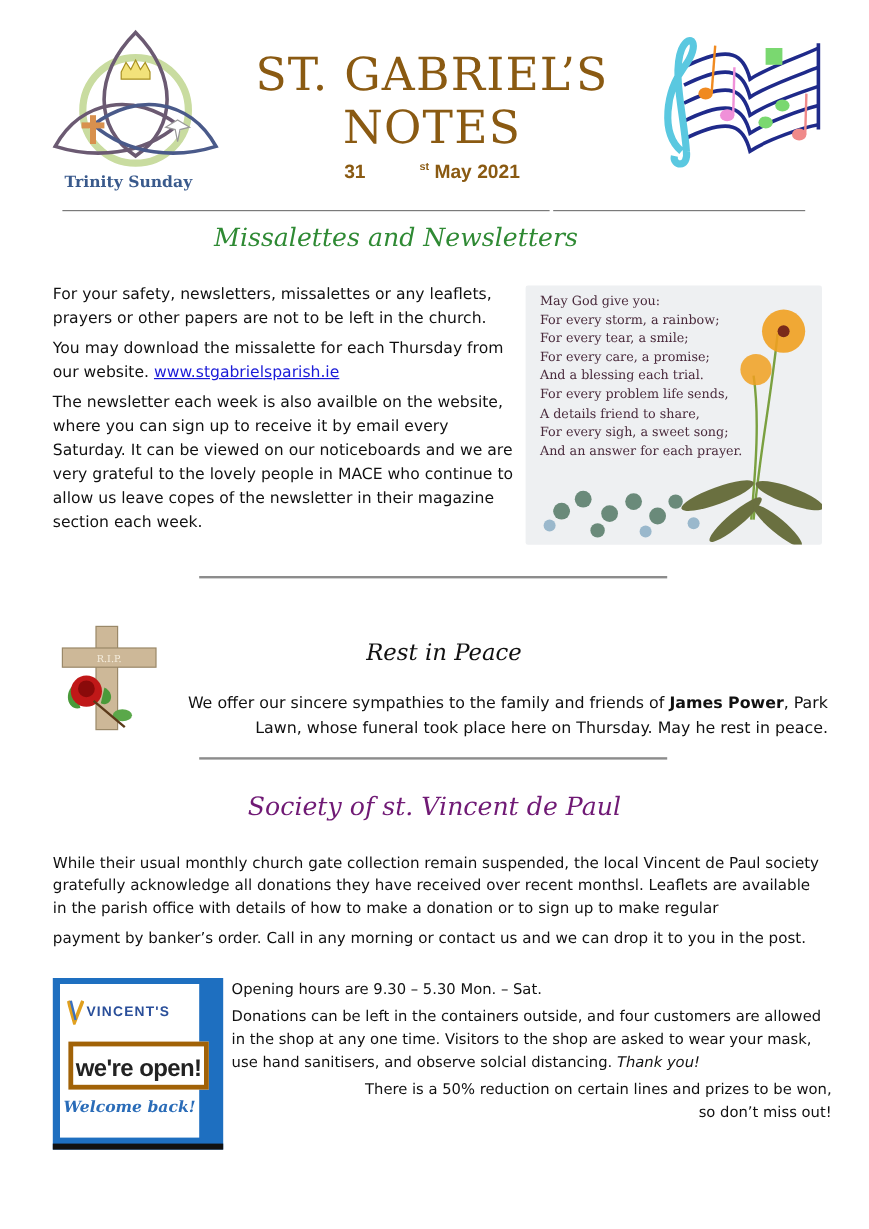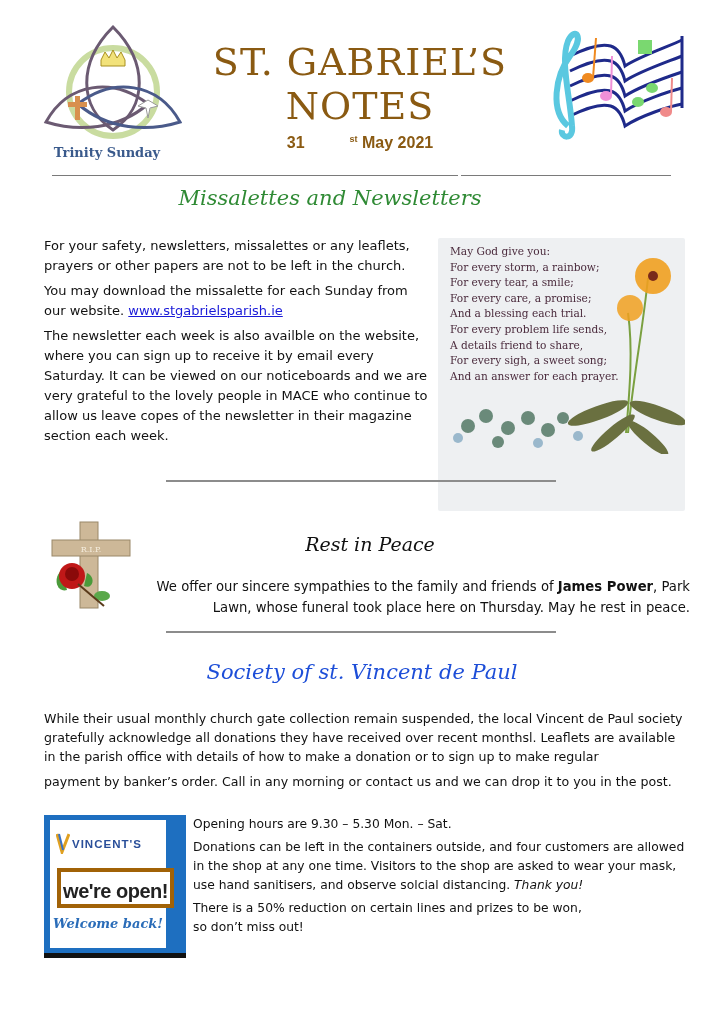--- a/index.html
+++ b/index.html
@@ -29,42 +29,42 @@
   .h-green {
     left: 0; width: 660px; top: 186px; text-align: center;
     font-family: "DejaVu Serif", serif; font-style: italic; color: #2f8a34; font-size: 21px;
   }
   .h-black {
     left: 220px; width: 300px; top: 533px; text-align: center;
     font-family: "DejaVu Serif", serif; font-style: italic; color: #111; font-size: 19px;
   }
   .h-blue {
     left: 0; width: 724px; top: 660px; text-align: center;
-    font-family: "DejaVu Serif", serif; font-style: italic; color: #1d4ed8; font-size: 21px;
+    font-family: "DejaVu Serif", serif; font-style: italic; color: #701a75; font-size: 21px;
   }
 
   .body-text { font-size: 13px; line-height: 20px; color: #111; }
   .para { margin-bottom: 5px; }
   a.link { color: #1a1ad8; text-decoration: underline; }
 
   .missal { left: 44px; top: 236px; width: 385px; }
   .rip-text { left: 130px; top: 576px; width: 560px; text-align: right; font-size: 13.2px; line-height: 21px; }
   .rip-text b { font-weight: bold; }
   .svdp-text { left: 44px; top: 709px; width: 640px; font-size: 12.6px; line-height: 19px; }
   .svdp-text .last { margin-top: 6px; }
 
   .shop { left: 193px; top: 815px; width: 500px; font-size: 12.3px; line-height: 19px; }
   .shop .shop-head { color: #3a3fd0; font-size: 15px; }
   .shop .row { margin-bottom: 4px; }
-  .shop .center { text-align: left; }
+  .shop .center { text-align: right; }
   .shop i { font-style: italic; }
 
   
   .prayer-card {
-    left: 438px; top: 238px; width: 247px; height: 273px;
+    left: 438px; top: 238px; width: 247px; height: 216px;
     background: #eef0f2; border-radius: 2px; overflow: hidden;
   }
   .prayer-card .lines {
     position: absolute; left: 12px; top: 6px;
     font-family: "DejaVu Serif", serif; font-size: 10.6px; line-height: 15.6px; color: #4a2a3c;
   }
   .vincent-card {
     left: 44px; top: 815px; width: 142px; height: 143px;
     background: #1e6fc0; padding: 5px 20px 10px 6px;
   }
@@ -125,21 +125,21 @@
 </div>
 
 <div class="hr" style="left:52px; top:175px; width:406px;"></div>
 <div class="hr" style="left:461px; top:175px; width:210px;"></div>
 
 <div class="abs h-green">Missalettes and Newsletters</div>
 
 <div class="abs missal body-text">
   <p class="para">For your safety, newsletters, missalettes or any leaflets, prayers or other papers are not to be left  in the church.</p>
   <p class="para">
-    <span>You may download the missalette for each Sunday from our website.  </span><a class="link" href="#">www.stgabrielsparish.ie</a>
+    <span>You may download the missalette for each Thursday from our website.  </span><a class="link" href="#">www.stgabrielsparish.ie</a>
   </p>
   <p class="para">The newsletter each week is also availble on the website, where you can sign up to receive it by email every Saturday.   It can be viewed on our noticeboards and we are very grateful to the lovely people in MACE who continue to allow us leave copes of the newsletter in their magazine section each week.</p>
 </div>
 
 <div class="abs prayer-card">
   <div class="lines">
     <div>May God give you:</div>
     <div>For every storm, a rainbow;</div>
     <div>For every tear, a smile;</div>
     <div>For every care, a promise;</div>

